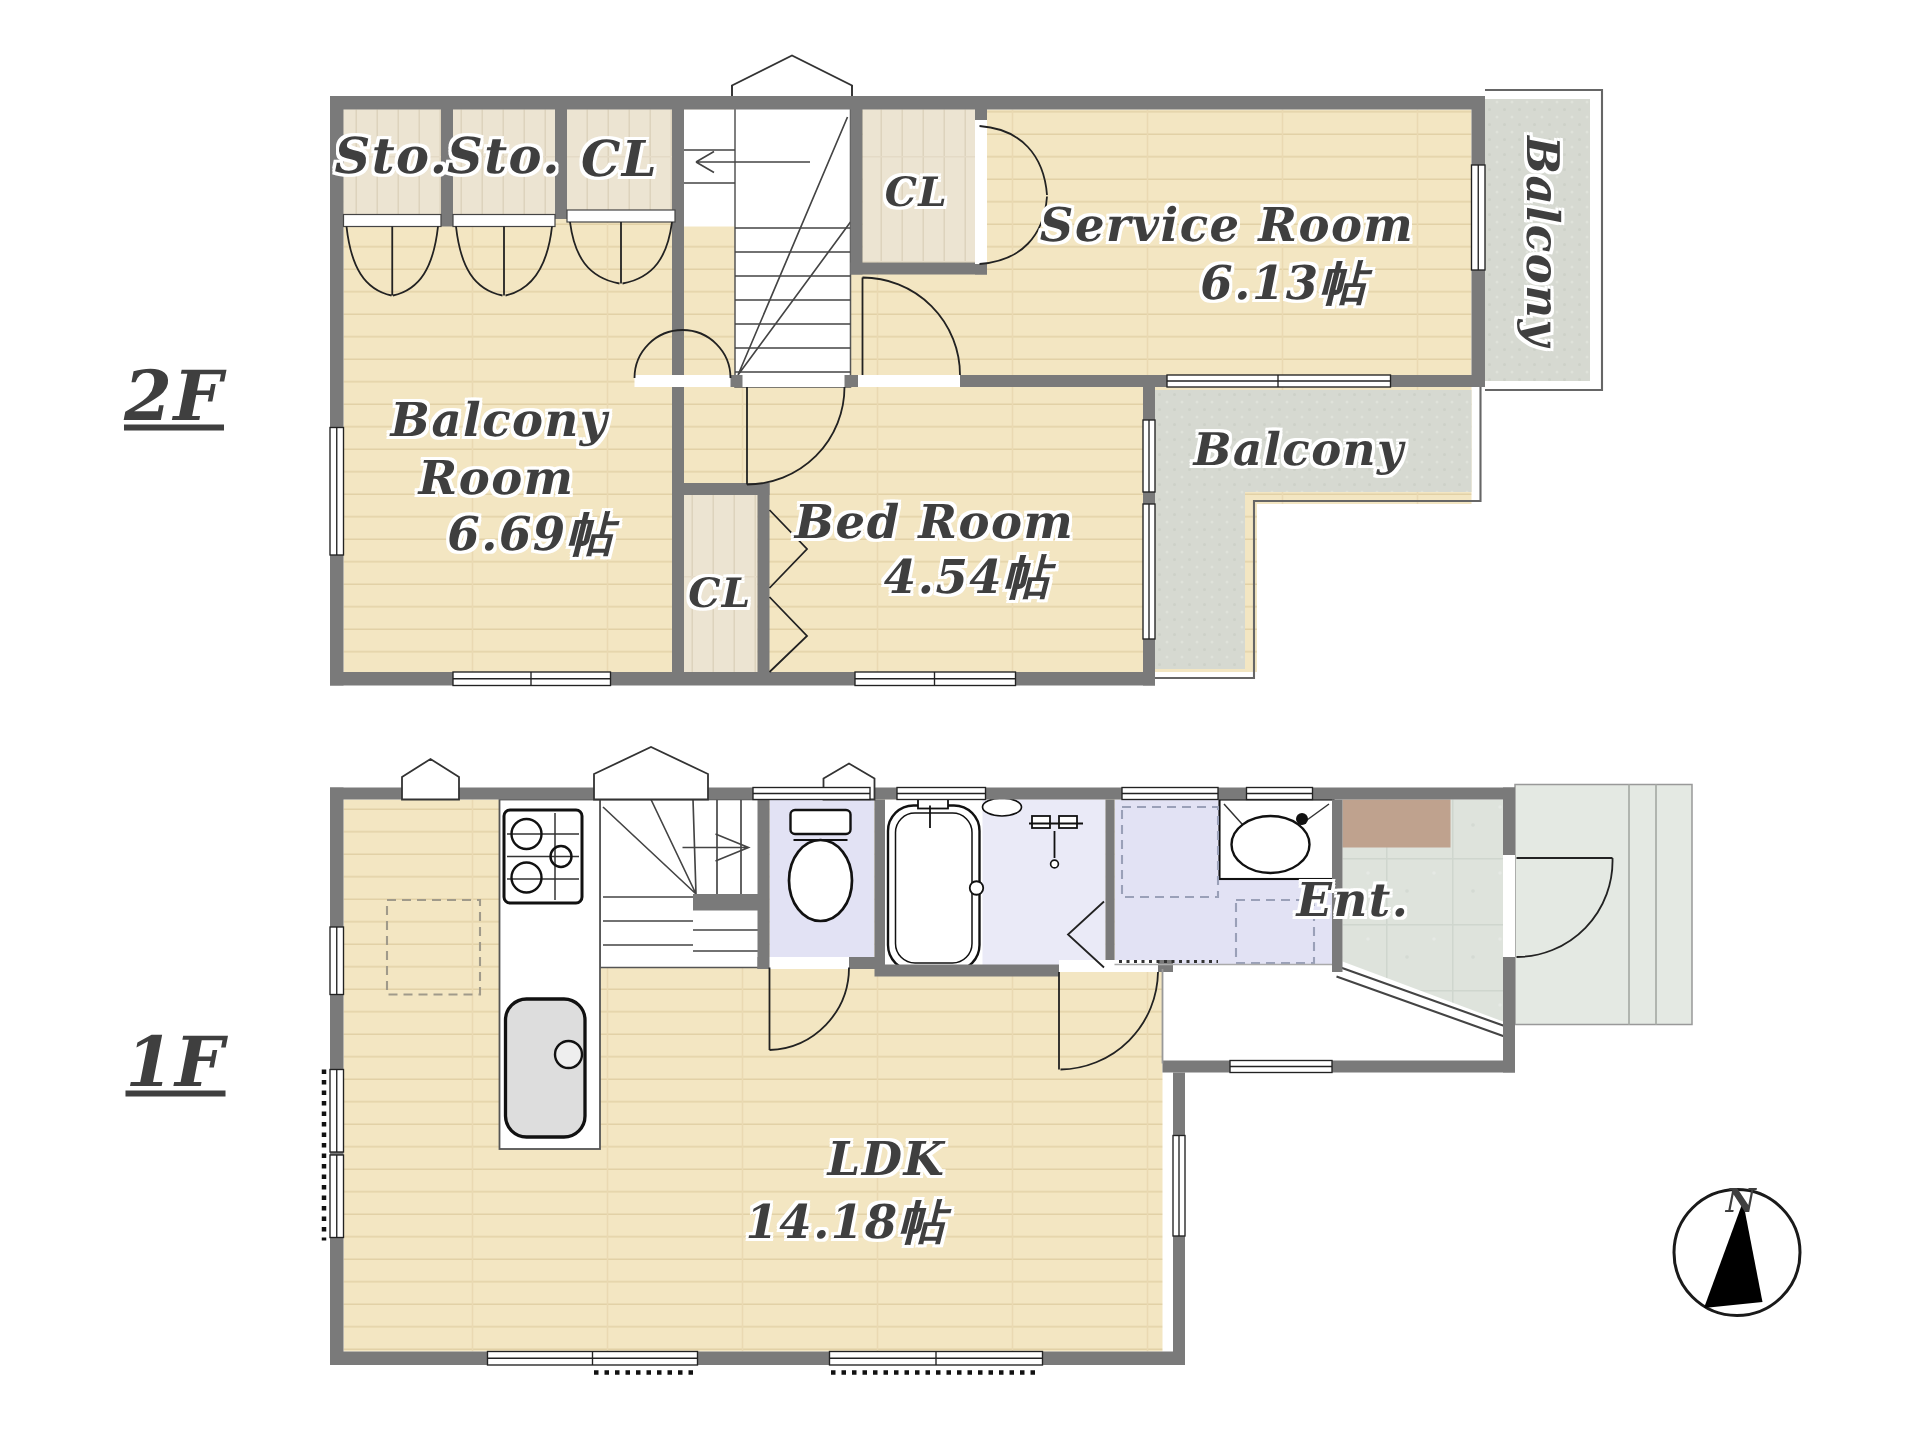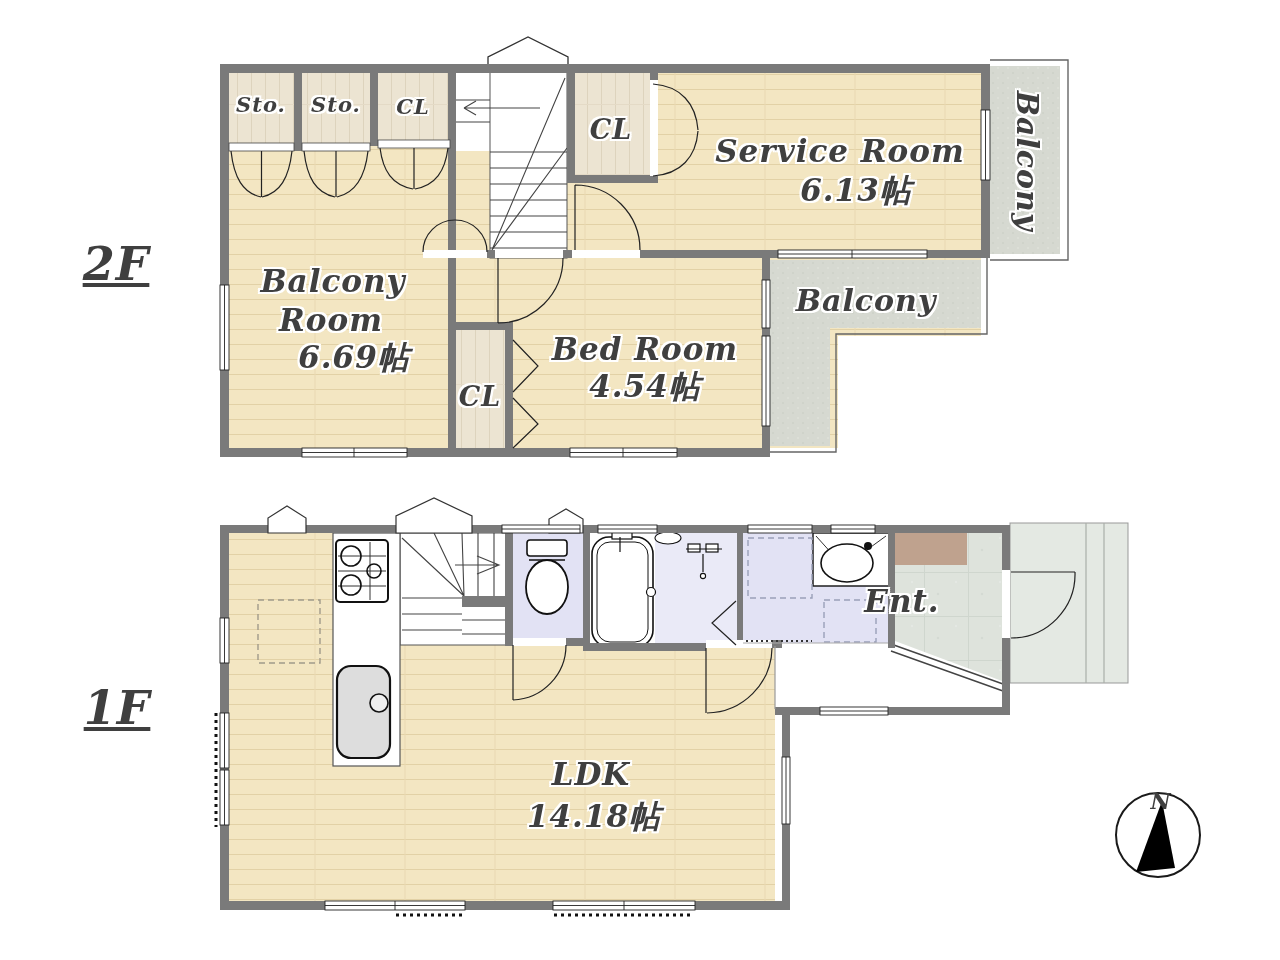--- a/index.html
+++ b/index.html
@@ -5,21 +5,21 @@
   html,body{margin:0;padding:0;background:#fff;}
   #canvas{position:relative;width:1280px;height:960px;background:#ffffff;overflow:hidden;
           font-family:"DejaVu Serif","Liberation Serif",serif;}
   #plan-svg{position:absolute;left:0;top:0;}
   .lbl{position:absolute;transform:translate(-50%,-50%);font-style:italic;font-weight:bold;
        color:#3f3f3f;white-space:nowrap;letter-spacing:1px;line-height:1;
        text-shadow:-2px -2px 0 #fff,2px -2px 0 #fff,-2px 2px 0 #fff,2px 2px 0 #fff,
                    -2px 0 0 #fff,2px 0 0 #fff,0 -2px 0 #fff,0 2px 0 #fff;}
   .rot{transform:translate(-50%,-50%) rotate(90deg);}
   .s46{font-size:46px;text-decoration:underline;} .s31{font-size:31px;} .s30{font-size:30px;}
-  .s27{font-size:27px;} .s25{font-size:21px;} .s22{font-size:22px;text-shadow:none;}
+  .s27{font-size:27px;} .s25{font-size:33px;} .s22{font-size:22px;text-shadow:none;}
 </style>
 </head>
 <body>
 
 <div id="canvas">
 
 <svg id="plan-svg" width="1280" height="960" viewBox="0 0 1280 960">
   <defs>
     <pattern id="wood" width="90" height="15" patternUnits="userSpaceOnUse">
       <rect width="90" height="15" fill="#f3e6c2"></rect>
@@ -277,30 +277,30 @@
     <circle cx="1158" cy="835" r="42" fill="#ffffff" stroke="#1a1a1a" stroke-width="2"></circle>
     <polygon points="1162,801 1136,872 1175,868" fill="#000000"></polygon>
   </g>
 </svg>
 
 <div class="lbl s46" style="left:116px;top:264px;">2F</div>
 <div class="lbl s25" style="left:261px;top:104px;">Sto.</div>
 <div class="lbl s25" style="left:336px;top:104px;">Sto.</div>
 <div class="lbl s25" style="left:413px;top:106px;">CL</div>
 <div class="lbl s27" style="left:611px;top:129px;">CL</div>
-<div class="lbl s31" style="left:840px;top:151px;">Service Room</div>
+<div class="lbl s31" style="left:818px;top:151px;">Service Room</div>
 <div class="lbl s31" style="left:820px;top:190px;margin-left:36px;">6.13帖</div>
 <div class="lbl s30 rot" style="left:1027px;top:161px;">Balcony</div>
 <div class="lbl s31" style="left:333px;top:281px;">Balcony</div>
 <div class="lbl s31" style="left:331px;top:320px;">Room</div>
 <div class="lbl s31" style="left:334px;top:357px;padding-left:40px;">6.69帖</div>
 <div class="lbl s27" style="left:480px;top:396px;">CL</div>
-<div class="lbl s31" style="left:645px;top:349px;text-align:center;">Bed Room</div>
+<div class="lbl s31" style="left:623px;top:349px;text-align:center;">Bed Room</div>
 <div class="lbl s31" style="left:645px;top:386px;text-align:center;">4.54帖</div>
 <div class="lbl s30" style="left:866px;top:301px;">Balcony</div>
 
 <div class="lbl s46" style="left:117px;top:708px;">1F</div>
 <div class="lbl s31" style="left:902px;top:601px;">Ent.</div>
 <div class="lbl s31" style="left:591px;top:774px;">LDK</div>
-<div class="lbl s31" style="left:594px;top:816px;text-align:right;">14.18帖</div>
+<div class="lbl s31" style="left:564px;top:816px;text-align:right;">14.18帖</div>
 <div class="lbl s22" style="left:1161px;top:801px;">N</div>
 
 </div>
 
 </body></html>

